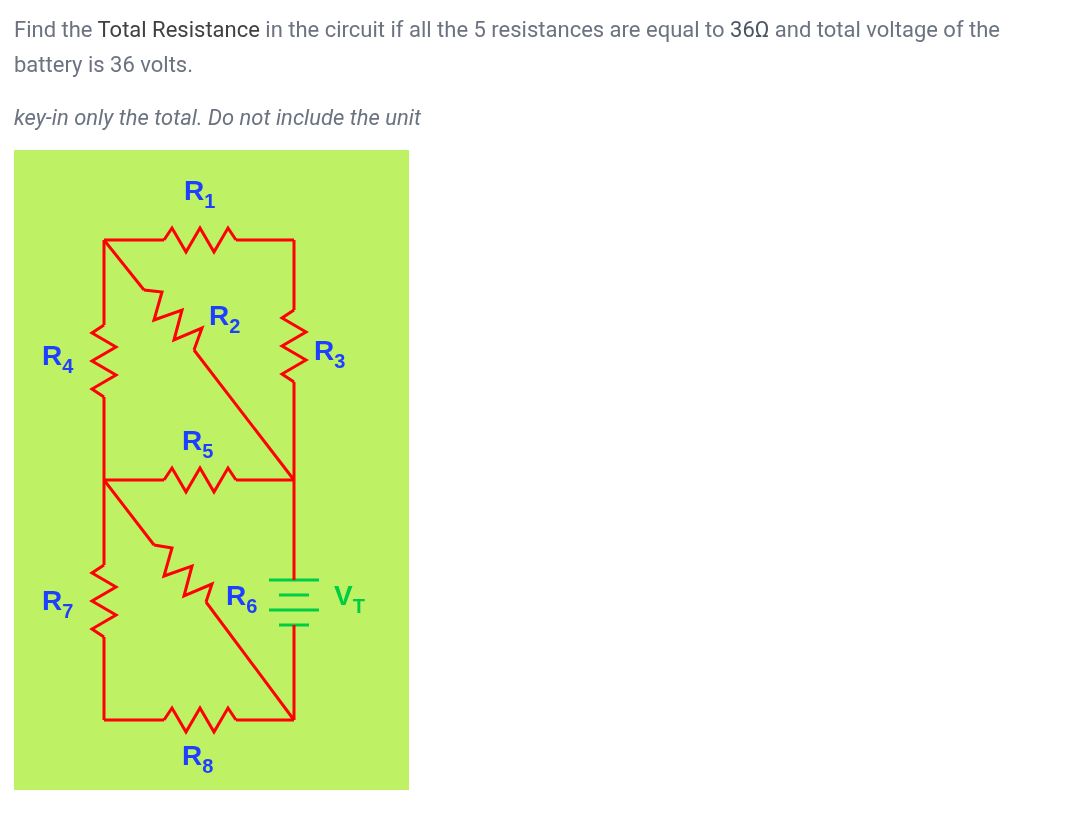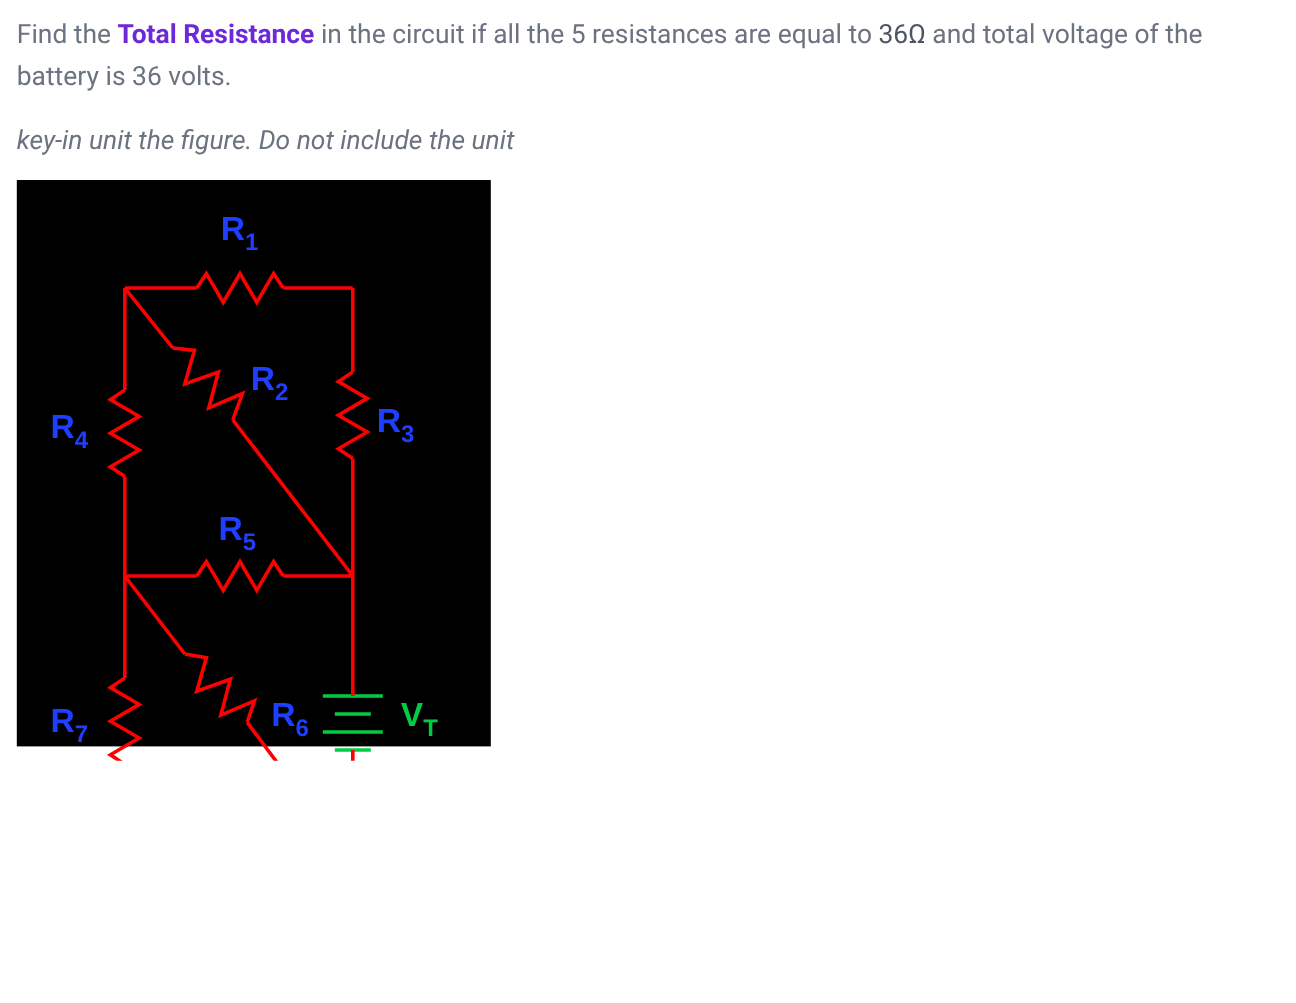--- a/index.html
+++ b/index.html
@@ -14,38 +14,38 @@
       color: #6b7280;
       width: 1080px;
     }
     .problem-text {
       font-size: 22px;
       line-height: 1.6;
       color: #6b7280;
       margin-bottom: 18px;
     }
     .problem-text strong {
-      font-weight: 700;
-      color: #6d28d9;
+      font-weight: 400;
+      color: #404040;
     }
     .problem-text .value {
       font-weight: 400;
       color: #4b5563;
     }
     .instruction {
       font-style: italic;
       font-size: 22px;
       color: #6b7280;
       margin-bottom: 14px;
       line-height: 1.6;
     }
     .circuit-container {
       width: 395px;
-      height: 472px;
-      background: #000000;
+      height: 640px;
+      background: #bef264;
       position: relative;
       text-align: center;
     }
     .circuit-svg {
       width: 395px;
       height: 640px;
       display: block;
     }
     .wire {
       stroke: #ff0000;
@@ -67,21 +67,21 @@
       fill: none;
     }
   </style>
 </head>
 <body>
 
 <div class="content">
   <p class="problem-text">
     <span>Find the </span><strong>Total Resistance</strong><span> in the circuit if all the 5 resistances are equal to </span><span class="value">36Ω</span><span> and total voltage of the battery is 36 volts.</span>
   </p>
-  <p class="instruction">key-in unit the figure. Do not include the unit</p>
+  <p class="instruction">key-in only the total. Do not include the unit</p>
 
   <div class="circuit-container">
     <svg class="circuit-svg" viewBox="0 0 395 640">
 
       <path class="wire" d="M 90 90 L 150 90"></path>
 
       <path class="wire" d="M 150 90 L 158 78 L 172 102 L 186 78 L 200 102 L 214 78 L 222 90"></path>
       <path class="wire" d="M 222 90 L 280 90"></path>
 
       <path class="wire" d="M 90 90 L 90 175"></path>

